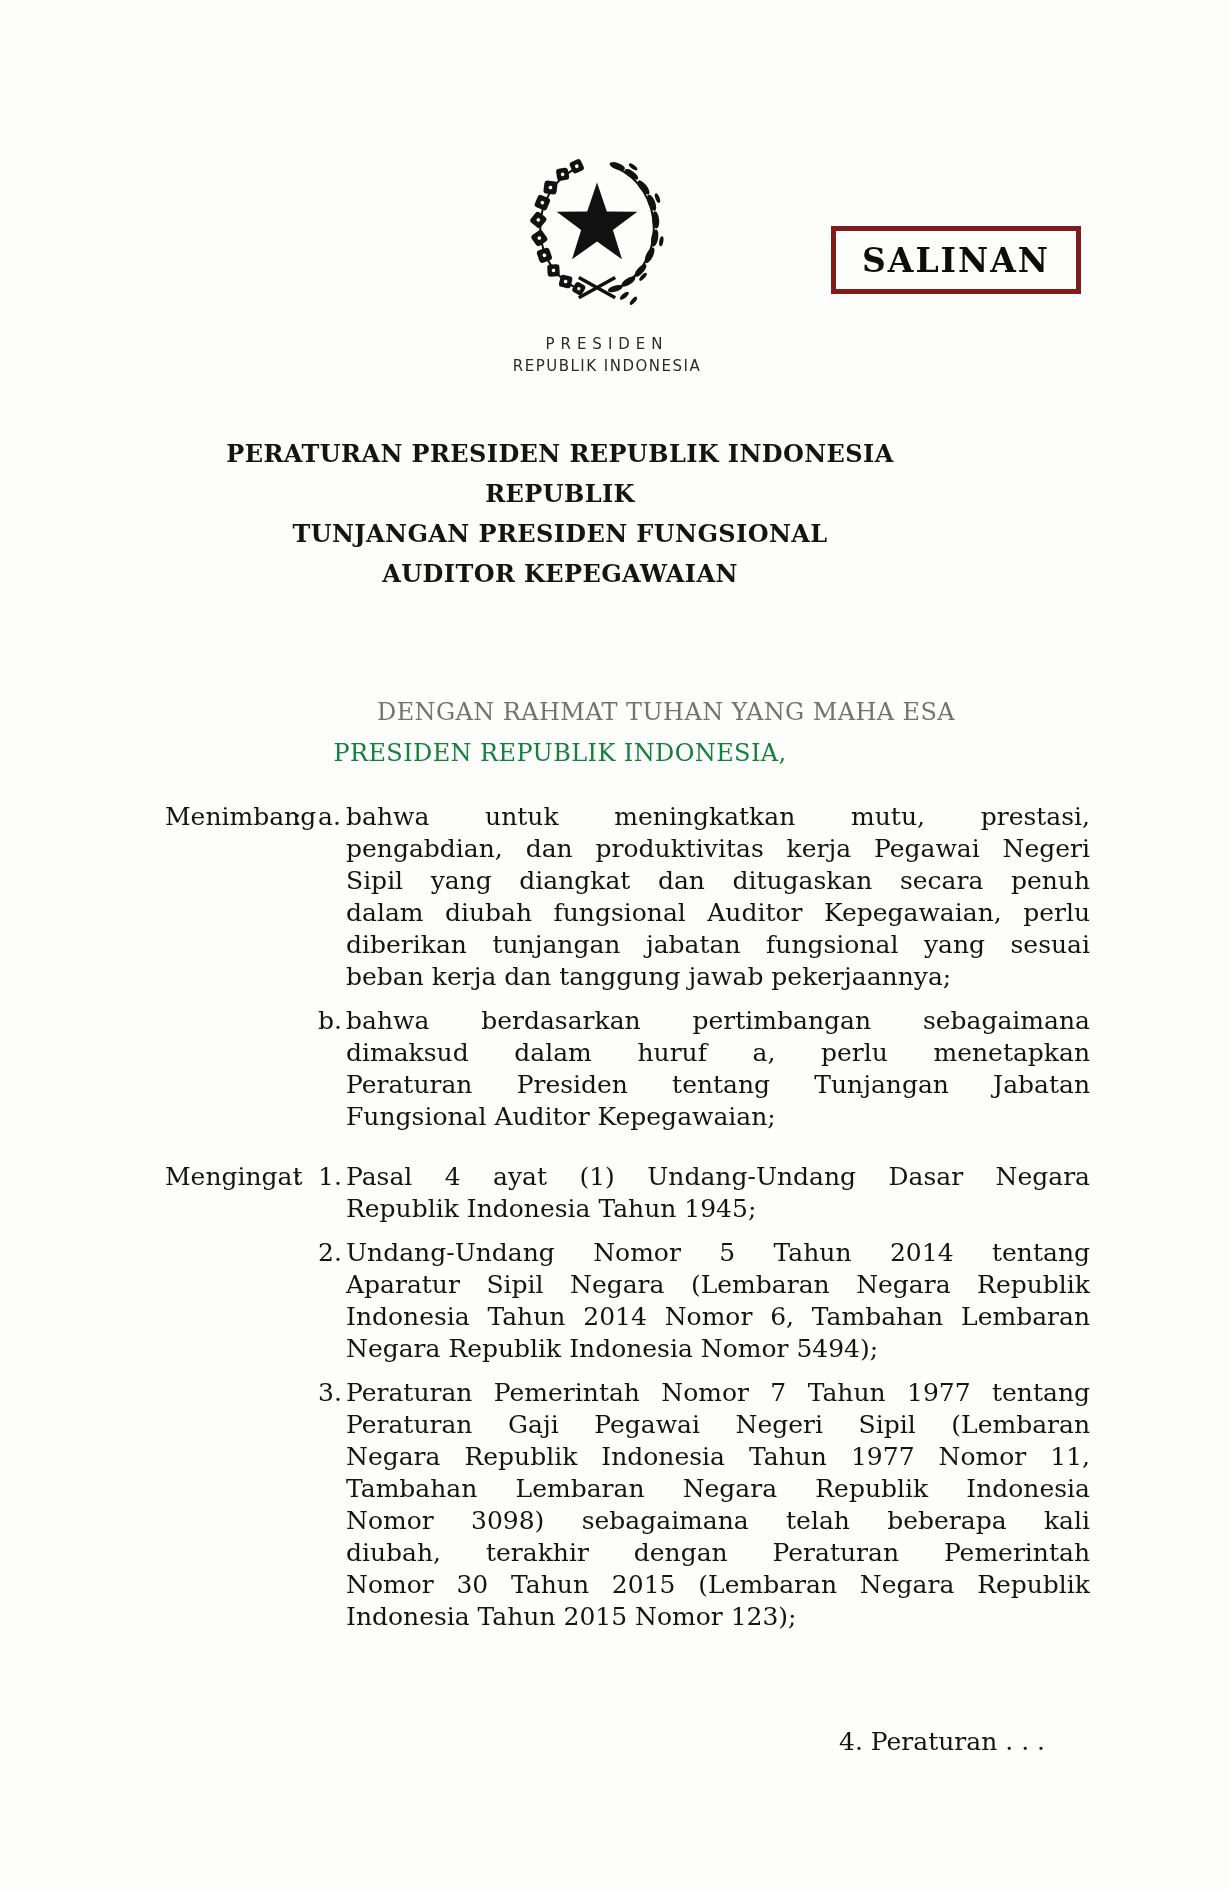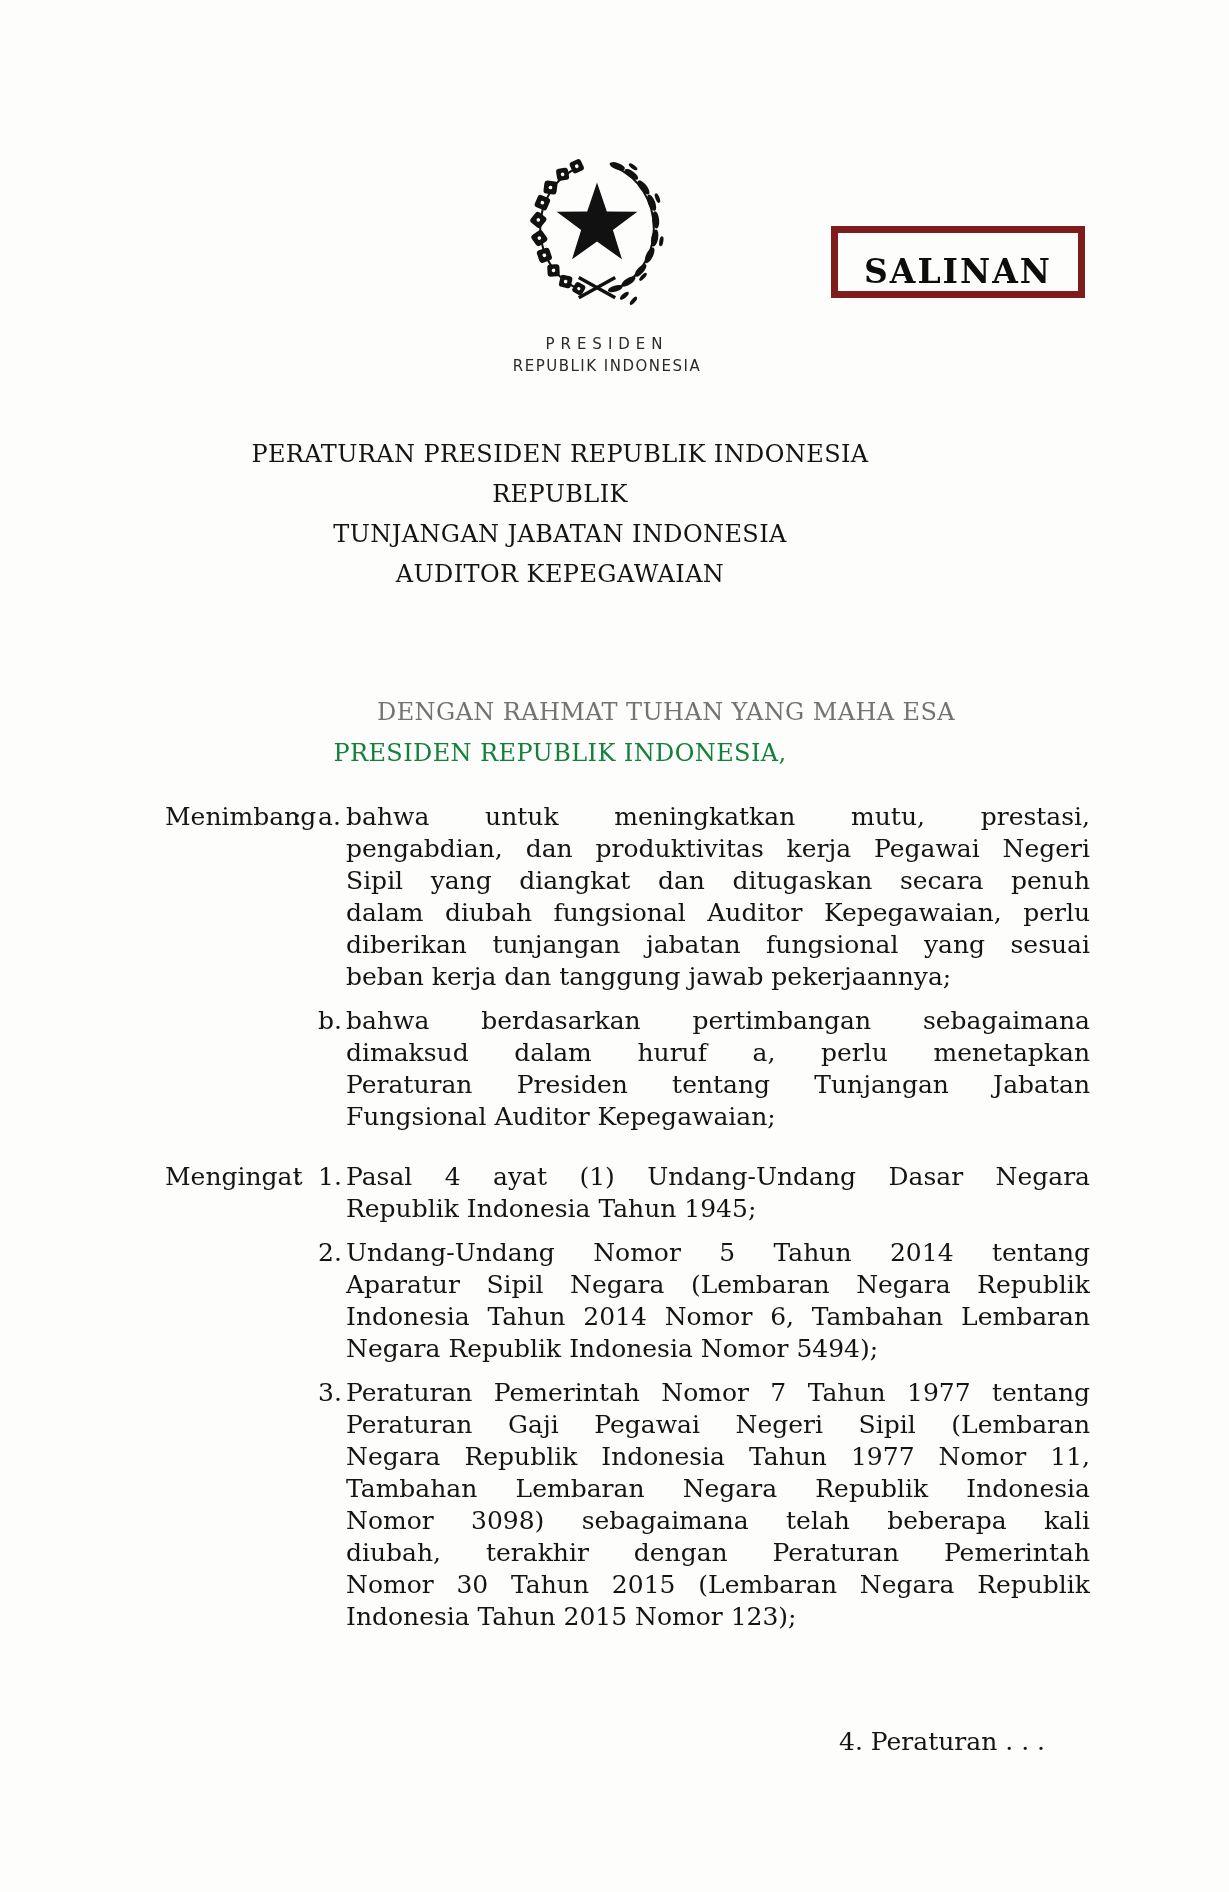--- a/index.html
+++ b/index.html
@@ -10,22 +10,22 @@
     background:#fdfdfb;
     color:#161616;
     font-family:"DejaVu Serif", serif;
     overflow:hidden;
   }
 
   
   .stamp {
     position:absolute; left:831px; top:226px;
     width:240px; height:58px;
-    border:7px solid #7f1d1d;
-    display:flex; align-items:flex-end; justify-content:center;
+    border:5px solid #7f1d1d;
+    display:flex; align-items:center; justify-content:center;
     font-family:"DejaVu Serif", serif;
     font-weight:bold; font-size:33px; letter-spacing:2px;
     color:#0d0d0d;
   }
 
   
   .emblem { position:absolute; left:520px; top:146px; width:152px; height:172px; }
 
   
   .letterhead {
@@ -34,20 +34,21 @@
     font-family:"DejaVu Sans", sans-serif;
   }
   .lh1 { font-size:15px; letter-spacing:6px; line-height:22px; }
   .lh2 { font-size:15px; letter-spacing:1.5px; line-height:22px; }
 
   
   .title {
     position:absolute; left:165px; top:434px; width:790px;
     font-size:24px; line-height:40px; letter-spacing:0.4px;
     color:#141414;
+    font-weight:bold;
   }
   .title .tline, .title .tline.last { text-align:center; text-align-last:center; }
   .title .tline:nth-child(2) { word-spacing:14px; }
 
   .invocation {
     position:absolute; left:165px; top:698px; width:790px;
     text-align:right; font-size:24px; letter-spacing:0.4px; color:#737373;
   }
   .authority {
     position:absolute; left:165px; top:739px; width:790px;
@@ -186,21 +187,21 @@
   </svg>
 
   <div class="letterhead">
     <div class="lh1">PRESIDEN</div>
     <div class="lh2">REPUBLIK INDONESIA</div>
   </div>
 
   <div class="title">
       <div class="tline">PERATURAN PRESIDEN REPUBLIK INDONESIA</div>
       <div class="tline">REPUBLIK</div>
-      <div class="tline">TUNJANGAN JABATAN INDONESIA</div>
+      <div class="tline">TUNJANGAN PRESIDEN FUNGSIONAL</div>
       <div class="tline last">AUDITOR KEPEGAWAIAN</div>
     </div>
 
   <div class="invocation">DENGAN RAHMAT TUHAN YANG MAHA ESA</div>
   <div class="authority">PRESIDEN REPUBLIK INDONESIA,</div>
 
   <div class="body">
 
     <div class="section">
       <div class="sec-label">Menimbang</div>

